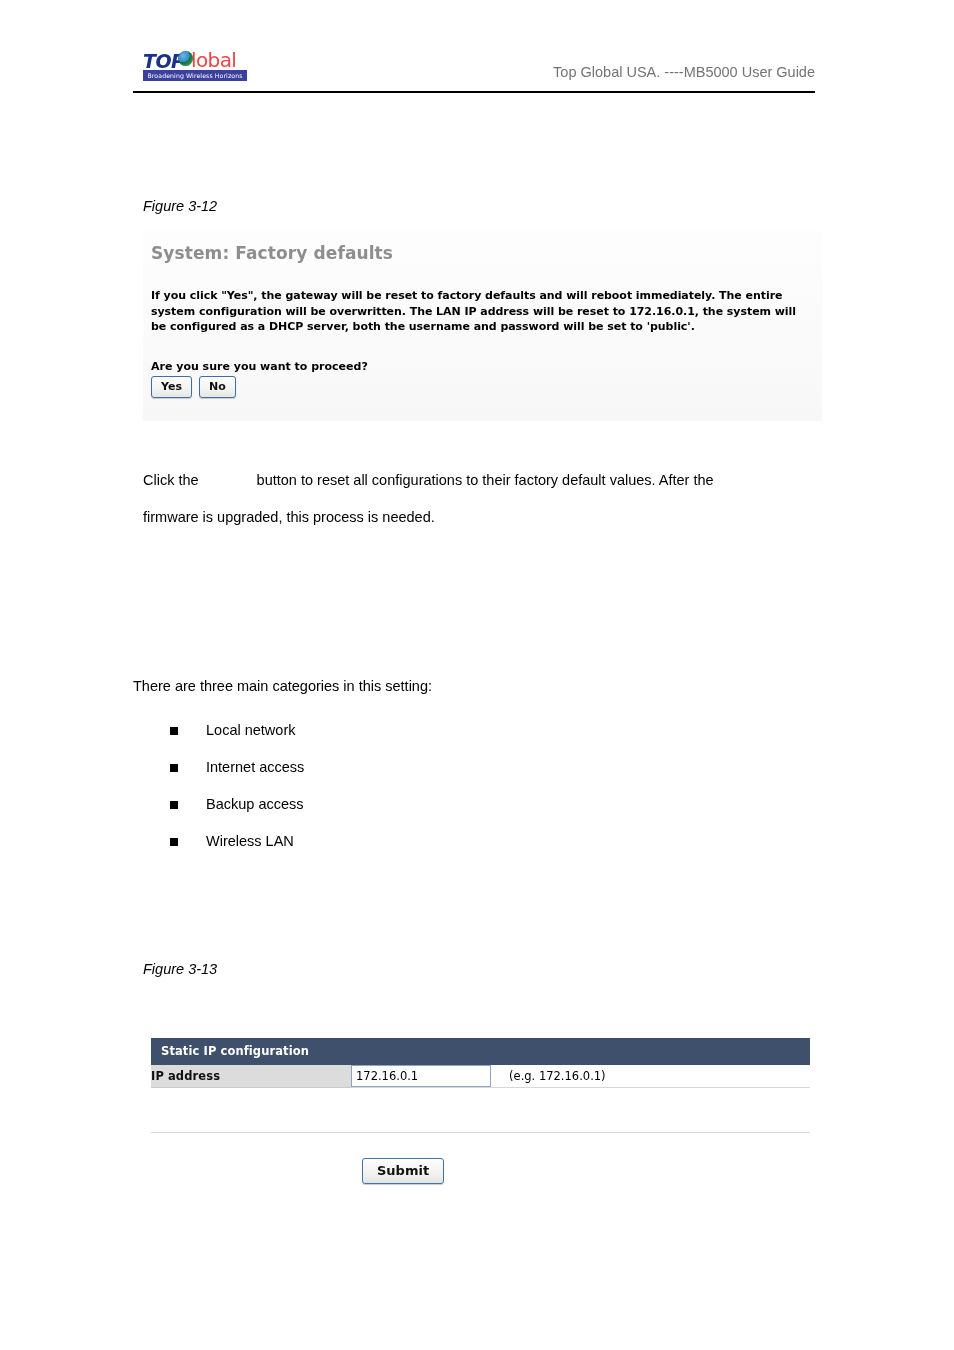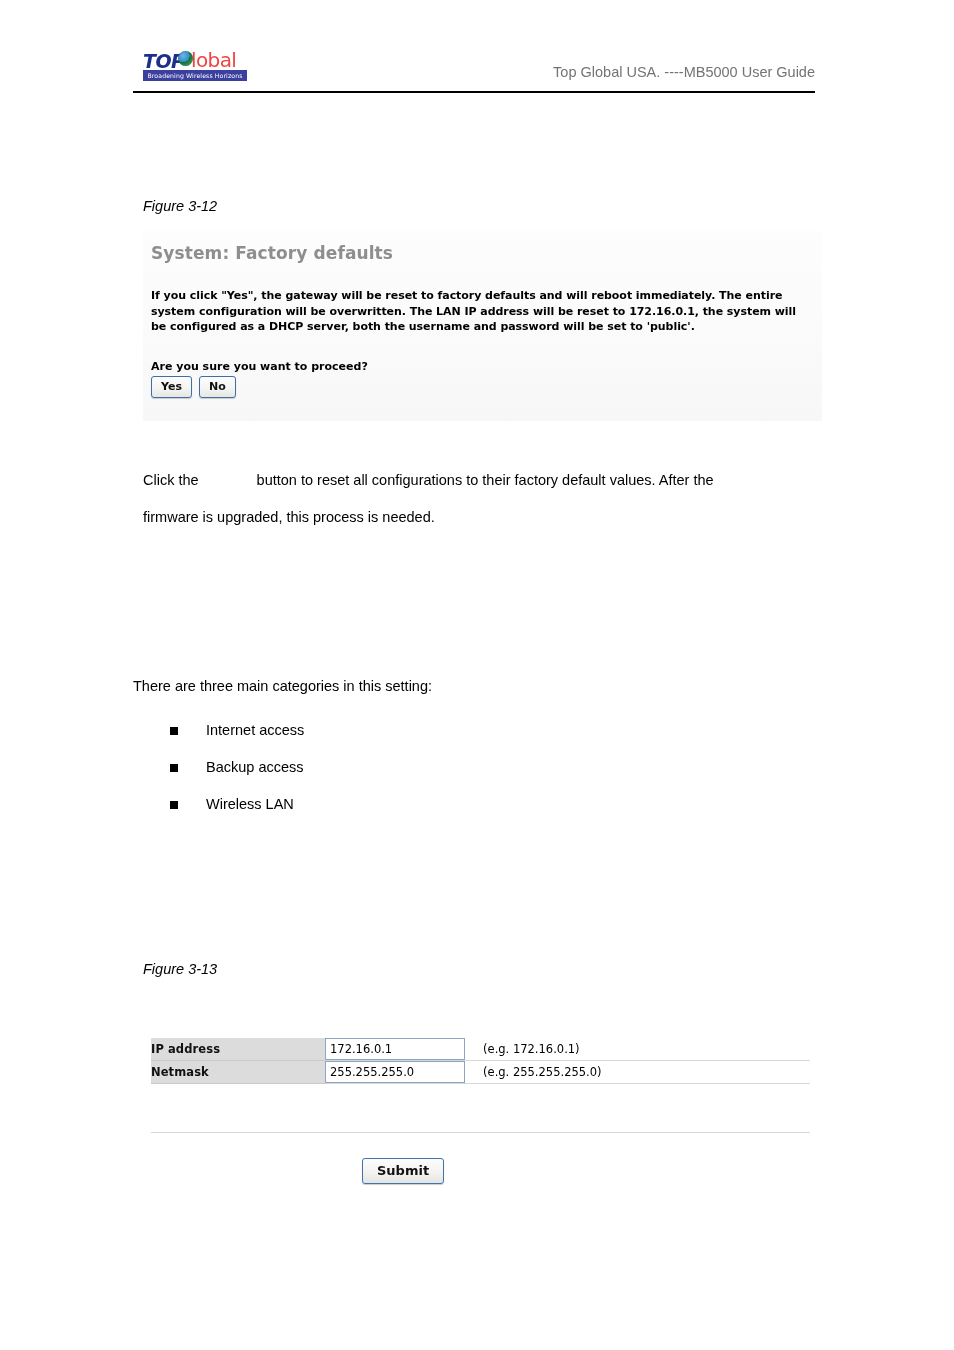--- a/index.html
+++ b/index.html
@@ -240,21 +240,21 @@
     font-weight: bold;
     text-align: left;
     padding: 6px 10px 7px 10px;
     letter-spacing: 0.1px;
   }
   .form-table td {
     padding: 0;
     vertical-align: middle;
   }
   .cell-label {
-    width: 174px;
+    width: 200px;
     background: #dcdcdc;
     font-size: 11.5px;
     font-weight: bold;
     color: #111111;
     padding: 12px 0 12px 10px;
     border-bottom: 1px solid #c9c9c9;
     letter-spacing: 0.1px;
   }
   .cell-value {
     background: #ffffff;
@@ -336,52 +336,52 @@
 <div class="doc-text" style="left:143px; top:462px; width:680px;">
   <span>Click the</span><span class="gap-inline"></span><span>button to reset all configurations to their factory default values. After the</span><br>
   <span>firmware is upgraded, this process is needed.</span>
 </div>
 
 <span class="doc-text" style="left:133px; top:668px;">There are three main categories in this setting:</span>
 
 <div class="bullet-list">
   <div class="bullet-row">
     <span class="bullet-mark"></span>
+    <span class="bullet-label">Local network</span>
+  </div>
+  <div class="bullet-row">
+    <span class="bullet-mark"></span>
     <span class="bullet-label">Internet access</span>
   </div>
   <div class="bullet-row">
     <span class="bullet-mark"></span>
     <span class="bullet-label">Backup access</span>
   </div>
   <div class="bullet-row">
     <span class="bullet-mark"></span>
     <span class="bullet-label">Wireless LAN</span>
   </div>
 </div>
 
 <span class="fig-caption" style="left:143px; top:961px;">Figure 3-13</span>
 
 <div class="ui-panel p13">
 
   <table class="form-table">
     <tbody>
+        <tr>
+      <td class="th-bar" colspan="2">Static IP configuration</td>
+    </tr>
     <tr>
       <td class="cell-label">IP address</td>
       <td class="cell-value">
         <input class="ui-input" type="text" value="172.16.0.1" style="">
         <span class="hint">(e.g. 172.16.0.1)</span>
       </td>
     </tr>
-    <tr>
-      <td class="cell-label">Netmask</td>
-      <td class="cell-value">
-        <input class="ui-input" type="text" value="255.255.255.0" style="">
-        <span class="hint">(e.g. 255.255.255.0)</span>
-      </td>
-    </tr>
   </tbody>
     </table>
 
   <div class="table-footer-rule"></div>
 
   <div class="submit-wrap">
     <button class="submit-button">Submit</button>
   </div>
 </div>
 

